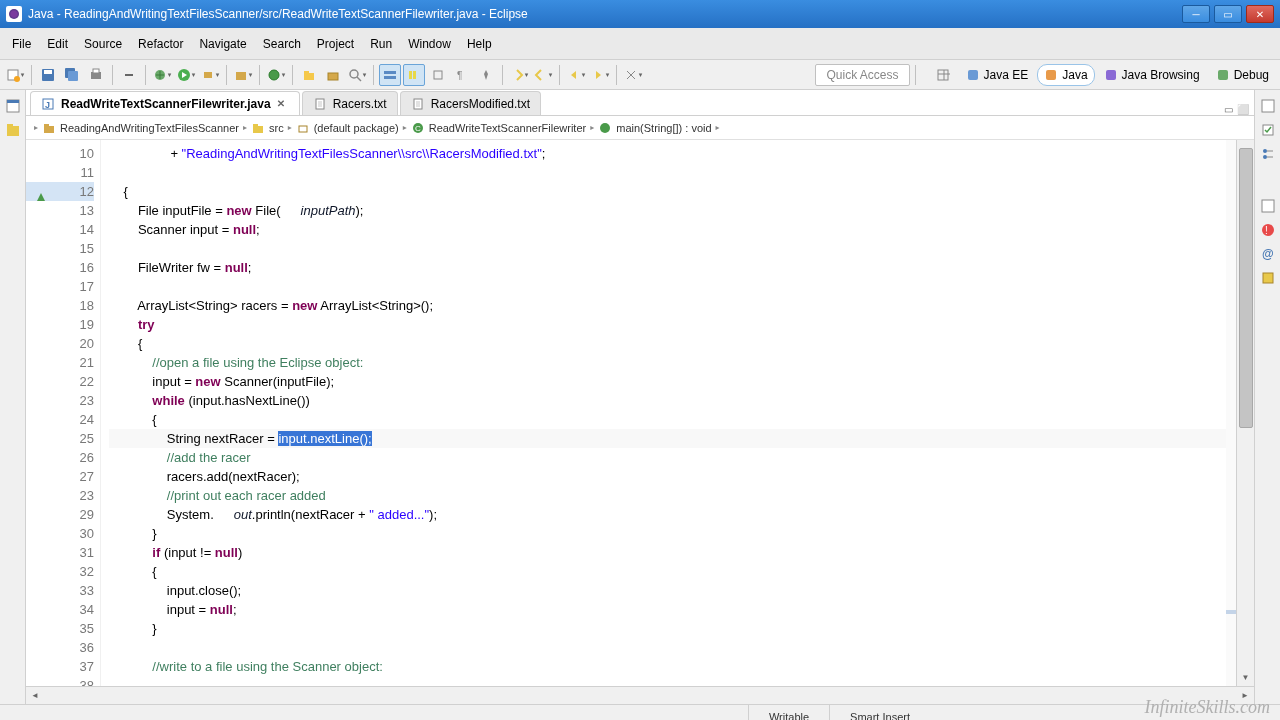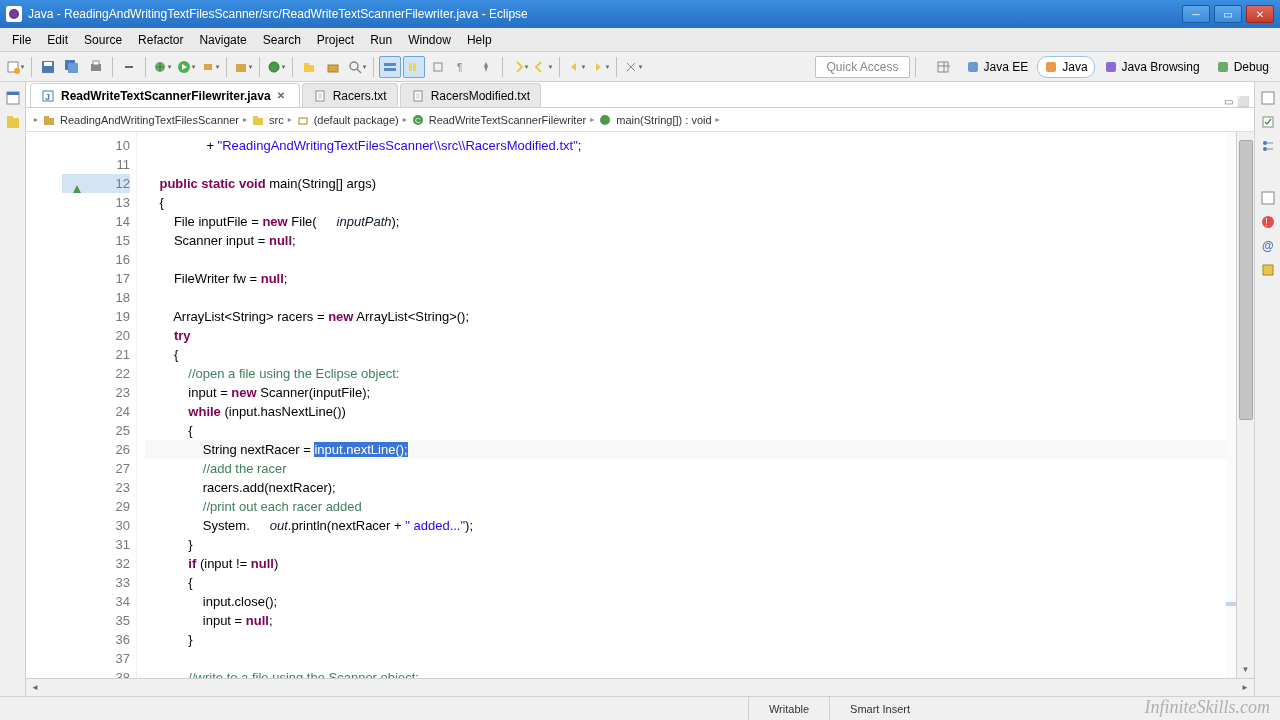--- a/index.html
+++ b/index.html
@@ -6,21 +6,21 @@
 body { background: #fff; width: 1280px; height: 720px; overflow: hidden; font-size: 12px; }
 
 .titlebar { height: 28px; background: linear-gradient(#3a8de0, #2570c4); display: flex; align-items: center; padding: 0 6px; color: white; }
 .titlebar-icon { width: 16px; height: 16px; background: #fff; border-radius: 2px; margin-right: 6px; position: relative; }
 .titlebar-icon::before { content: ''; position: absolute; width:10px;height:10px;background:radial-gradient(circle,#7a3a9e 40%,#2c2c6a);border-radius:50%;top:3px;left:3px;}
 .titlebar-text { flex: 1; font-size: 12px; }
 .winbtns { display: flex; gap: 4px; }
 .winbtn { width: 28px; height: 18px; background: linear-gradient(#5fa6e8,#3a8de0); border: 1px solid #1a5a9e; border-radius: 2px; display:flex;align-items:center;justify-content:center;color:#fff;font-size:10px;}
 .winbtn.close { background: linear-gradient(#e06a5f,#c43a2f); border-color:#9e2a1a;}
 
-.menubar { height: 24px; background: #eaeaea; display: flex; align-items: center; padding: 0 4px; border-bottom: 1px solid #d0d0d0;}
+.menubar { height: 32px; background: #eaeaea; display: flex; align-items: center; padding: 0 4px; border-bottom: 1px solid #d0d0d0;}
 .menubar span { padding: 2px 8px; cursor: default; }
 
 .toolbar { height: 30px; background: #f0f0f0; display: flex; align-items: center; padding: 0 4px; border-bottom: 1px solid #d0d0d0; gap:2px;}
 .tbtn { width: 22px; height: 22px; display:flex;align-items:center;justify-content:center;border-radius:2px;cursor:pointer;}
 .tsep { width:1px;height:20px;background:#c0c0c0;margin:0 3px;}
 .tdd { display:flex;align-items:center;}
 .tdd::after{content:'▾';font-size:7px;margin-left:1px;color:#666;}
 .quick-access { margin-left:auto; height:22px; padding:2px 10px; background:#fff; border:1px solid #c0c0c0; border-radius:2px; color:#888; display:flex;align-items:center;}
 .perspectives { display:flex;align-items:center;gap:2px;margin-left:8px;}
 .persp-btn { height:22px;padding:2px 6px;display:flex;align-items:center;gap:4px;border:1px solid transparent;border-radius:2px;cursor:pointer;}
@@ -35,21 +35,21 @@
 .tab{height:24px;display:flex;align-items:center;gap:6px;padding:0 10px;border:1px solid #d0d0d0;border-bottom:none;background:#e8e8e8;border-top-left-radius:4px;border-top-right-radius:4px;margin-right:2px;cursor:pointer;}
 .tab.active{background:#fff;font-weight:bold;}
 .tab-icon{width:14px;height:14px;}
 .tab-close{width:12px;height:12px;font-size:10px;color:#666;}
 .tab-ctrls{margin-left:auto;display:flex;gap:4px;}
 
 .breadcrumb{height:24px;display:flex;align-items:center;padding:0 8px;border-bottom:1px solid #e0e0e0;gap:4px;font-size:11px;color:#333;}
 .bc-sep{color:#888;font-size:8px;}
 .bc-icon{width:14px;height:14px;display:inline-flex;}
 
-.code-area{flex:1;display:flex;position:relative;overflow:hidden;margin-left:36px;}
+.code-area{flex:1;display:flex;position:relative;overflow:hidden;}
 .line-numbers{width:45px;background:#fff;text-align:right;padding:4px 6px 4px 0;color:#787878;font-family:Consolas,'Courier New',monospace;font-size:13px;line-height:19px;border-right:1px solid #f0f0f0;}
 .line-numbers div{height:19px;}
 .ln-box{width:30px;background:#fff;padding:4px 0;}
 .ln-box div{height:19px;display:flex;align-items:center;justify-content:center;}
 
 .code{flex:1;padding:4px 0 4px 8px;font-family:Consolas,'Courier New',monospace;font-size:13px;line-height:19px;position:relative;}
 .code-line{height:19px;white-space:pre;}
 .kw{color:#7f0055;font-weight:bold;}
 .str{color:#2a00ff;}
 .cmt{color:#3f7f5f;}
@@ -416,21 +416,20 @@
           <div>33</div>
           <div>34</div>
           <div>35</div>
           <div>36</div>
           <div>37</div>
           <div>38</div>
         </div>
       <div class="code" id="code">
           <div class="code-line"><span>                 + </span><span class="str">"ReadingAndWritingTextFilesScanner\\src\\RacersModified.txt"</span><span>;</span></div>
           <div class="code-line"></div>
-          <div class="code-line"><span>    </span><span class="kw">public static void</span><span> main(String[] args)</span></div>
           <div class="code-line"><span>    {</span></div>
           <div class="code-line"><span>        File inputFile = </span><span class="kw">new</span><span> File(</span><span class="fld">inputPath</span><span>);</span></div>
           <div class="code-line"><span>        Scanner input = </span><span class="kw">null</span><span>;</span></div>
           <div class="code-line"></div>
           <div class="code-line"><span>        FileWriter fw = </span><span class="kw">null</span><span>;</span></div>
           <div class="code-line"></div>
           <div class="code-line"><span>        ArrayList&lt;String&gt; racers = </span><span class="kw">new</span><span> ArrayList&lt;String&gt;();</span></div>
           <div class="code-line"><span>        </span><span class="kw">try</span></div>
           <div class="code-line"><span>        {</span></div>
           <div class="code-line"><span>            </span><span class="cmt">//open a file using the Eclipse object:</span></div>

